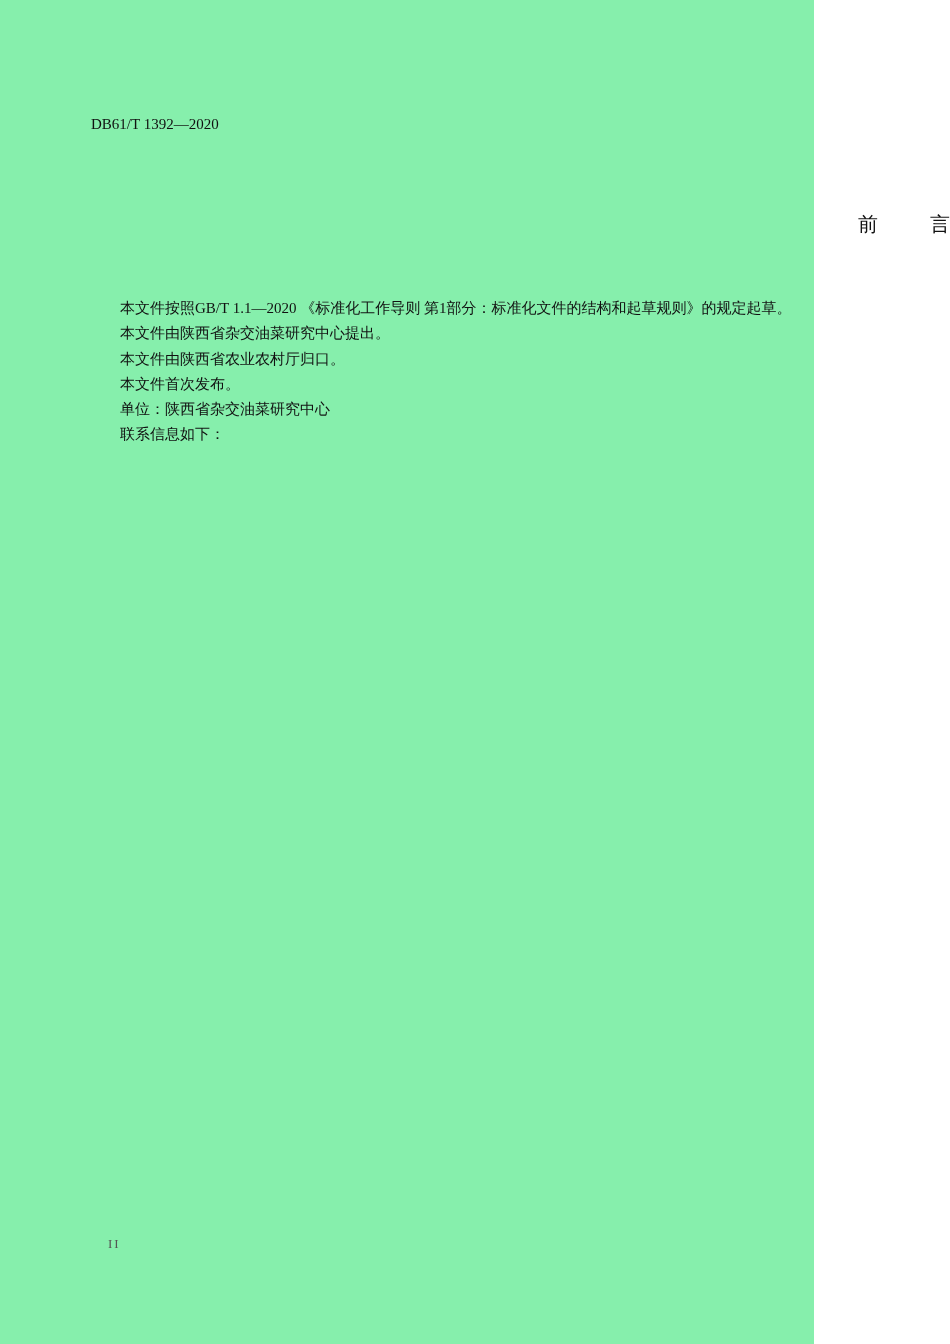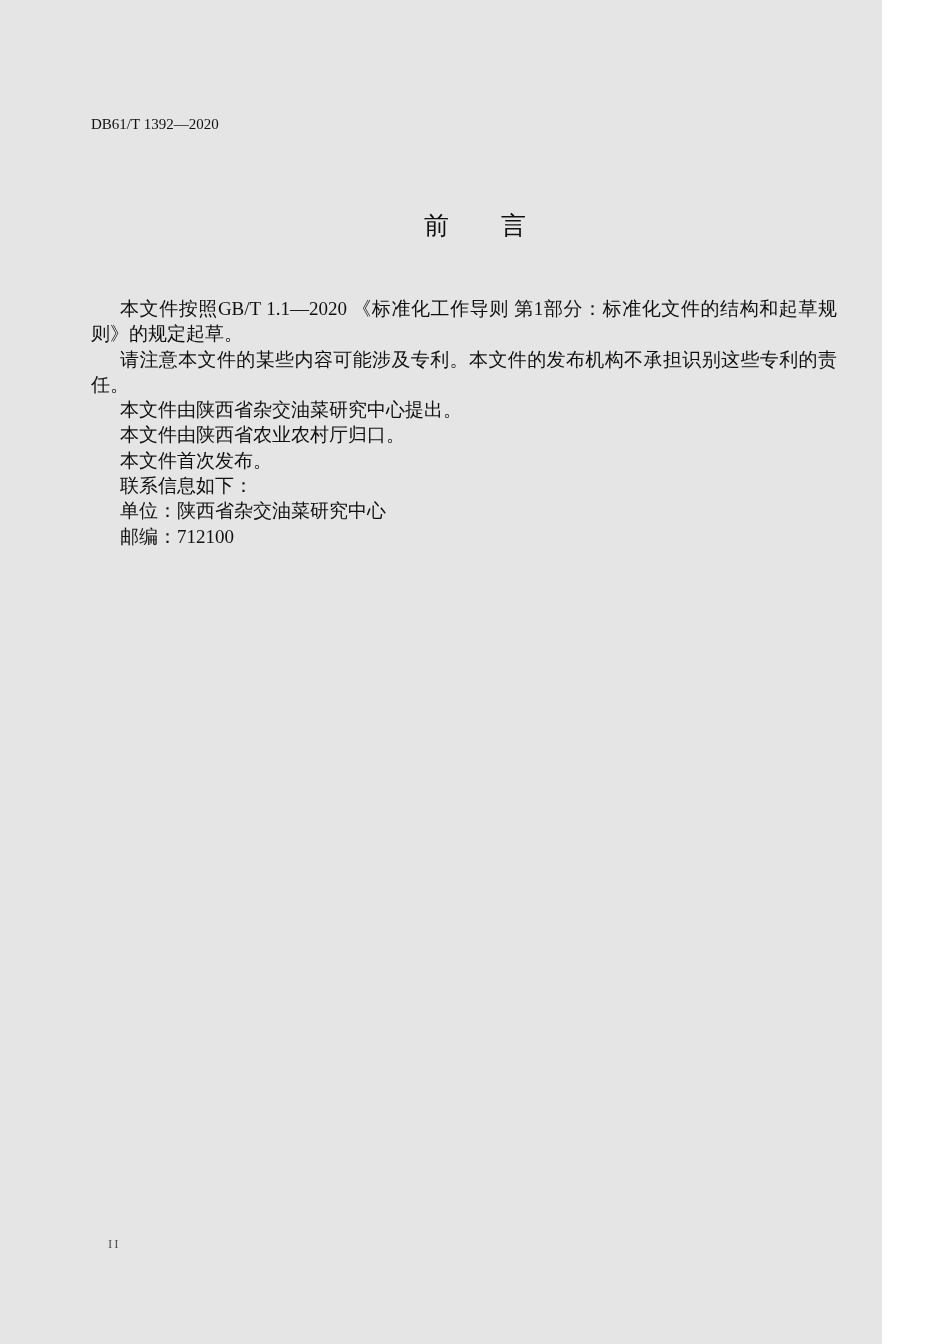--- a/index.html
+++ b/index.html
@@ -11,49 +11,50 @@
       width: 950px;
       height: 1344px;
       position: relative;
       overflow: hidden;
       font-family: "Liberation Serif", "DejaVu Serif", serif;
       color: #111111;
     }
     .page {
       position: absolute;
       left: 0; top: 0;
-      width: 882px; height: 1344px;
-      background: #e5e5e5;
+      width: 788px; height: 1344px;
+      background: #86efac;
+      padding-left: 26px;
     }
     .doc-code {
       position: absolute;
       left: 91px;
       top: 114px;
       font-size: 15px;
       line-height: 20px;
       letter-spacing: 0;
     }
     .title {
       position: absolute;
       left: 0;
       width: 950px;
       top: 210px;
-      text-align: center;
-      font-family: Liberation Serif, serif;
-      font-size: 25px;
+      text-align: right;
+      font-family: Liberation Mono, monospace;
+      font-size: 20px;
       line-height: 32px;
       font-weight: normal;
     }
     .title .gap { display: inline-block; width: 52px; }
     .body-text {
       position: absolute;
       left: 91px;
       top: 296px;
       width: 746px;
-      font-size: 19px;
+      font-size: 15px;
       line-height: 25.3px;
     }
     .para {
       margin: 0;
       text-indent: 29px;
       text-align: justify;
       text-align-last: left;
     }
     .footer-page {
       position: absolute;
@@ -69,23 +70,21 @@
 
 <div class="page">
   <div class="doc-code">DB61/T 1392—2020</div>
 
   <div class="title">
     <span>前</span><span class="gap"></span><span>言</span>
   </div>
 
   <div class="body-text">
     <p class="para">本文件按照GB/T 1.1—2020 《标准化工作导则  第1部分：标准化文件的结构和起草规则》的规定起草。</p>
-    <p class="para">请注意本文件的某些内容可能涉及专利。本文件的发布机构不承担识别这些专利的责任。</p>
     <p class="para">本文件由陕西省杂交油菜研究中心提出。</p>
     <p class="para">本文件由陕西省农业农村厅归口。</p>
     <p class="para">本文件首次发布。</p>
+    <p class="para">单位：陕西省杂交油菜研究中心</p>
     <p class="para">联系信息如下：</p>
-    <p class="para">单位：陕西省杂交油菜研究中心</p>
-    <p class="para">邮编：712100</p>
   </div>
 
   <div class="footer-page">II</div>
 </div>
 
 </body></html>

